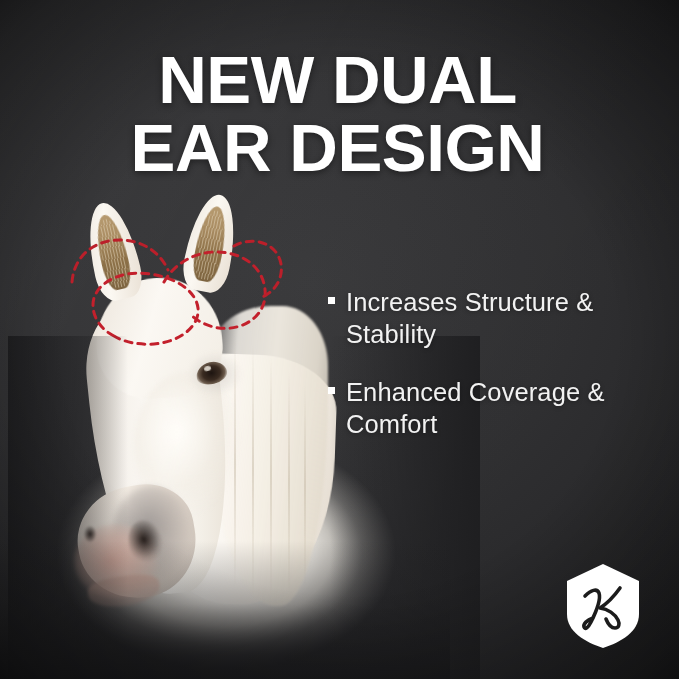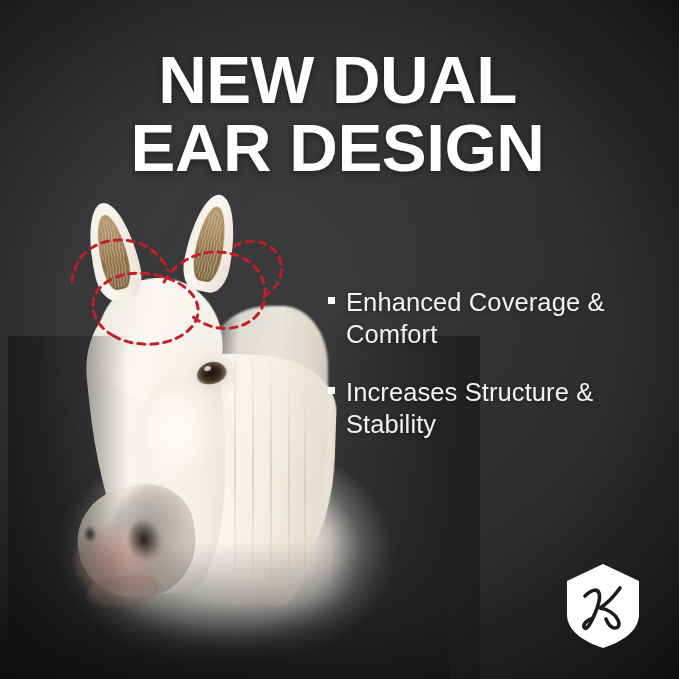--- a/index.html
+++ b/index.html
@@ -272,25 +272,25 @@
   <div class="bg-vignette"></div>
 
   <div class="headline">
     <span class="l1">NEW DUAL</span>
     <span class="l2">EAR DESIGN</span>
   </div>
 
   <div class="bullets">
     <div class="bullet-row">
       <span class="bullet-sq"></span>
-      <span class="bullet-txt">Enhanced Coverage &amp; Comfort</span>
+      <span class="bullet-txt">Increases Structure &amp; Stability</span>
     </div>
     <div class="bullet-row">
       <span class="bullet-sq"></span>
-      <span class="bullet-txt">Increases Structure &amp; Stability</span>
+      <span class="bullet-txt">Enhanced Coverage &amp; Comfort</span>
     </div>
   </div>
 
   <div class="logo">
     <svg viewBox="0 0 80 88">
       <path d="M40 2 L76 19 L76 52 C76 70 58 80 40 86 C22 80 4 70 4 52 L4 19 Z" fill="#ffffff"></path>
       <g fill="none" stroke="#1c1c1c" stroke-linecap="round" stroke-linejoin="round">
         <path d="M22 34 C28 28 34 26 36 31 C38 37 33 50 28 60 C25 66 22 68 21 65 C20 62 24 58 30 56" stroke-width="3.6"></path>
         <path d="M57 26 C52 33 45 41 37 46 C45 47 52 52 55 58 C57 62 56 66 52 66 C48 66 45 62 43 57" stroke-width="3.6"></path>
       </g>

